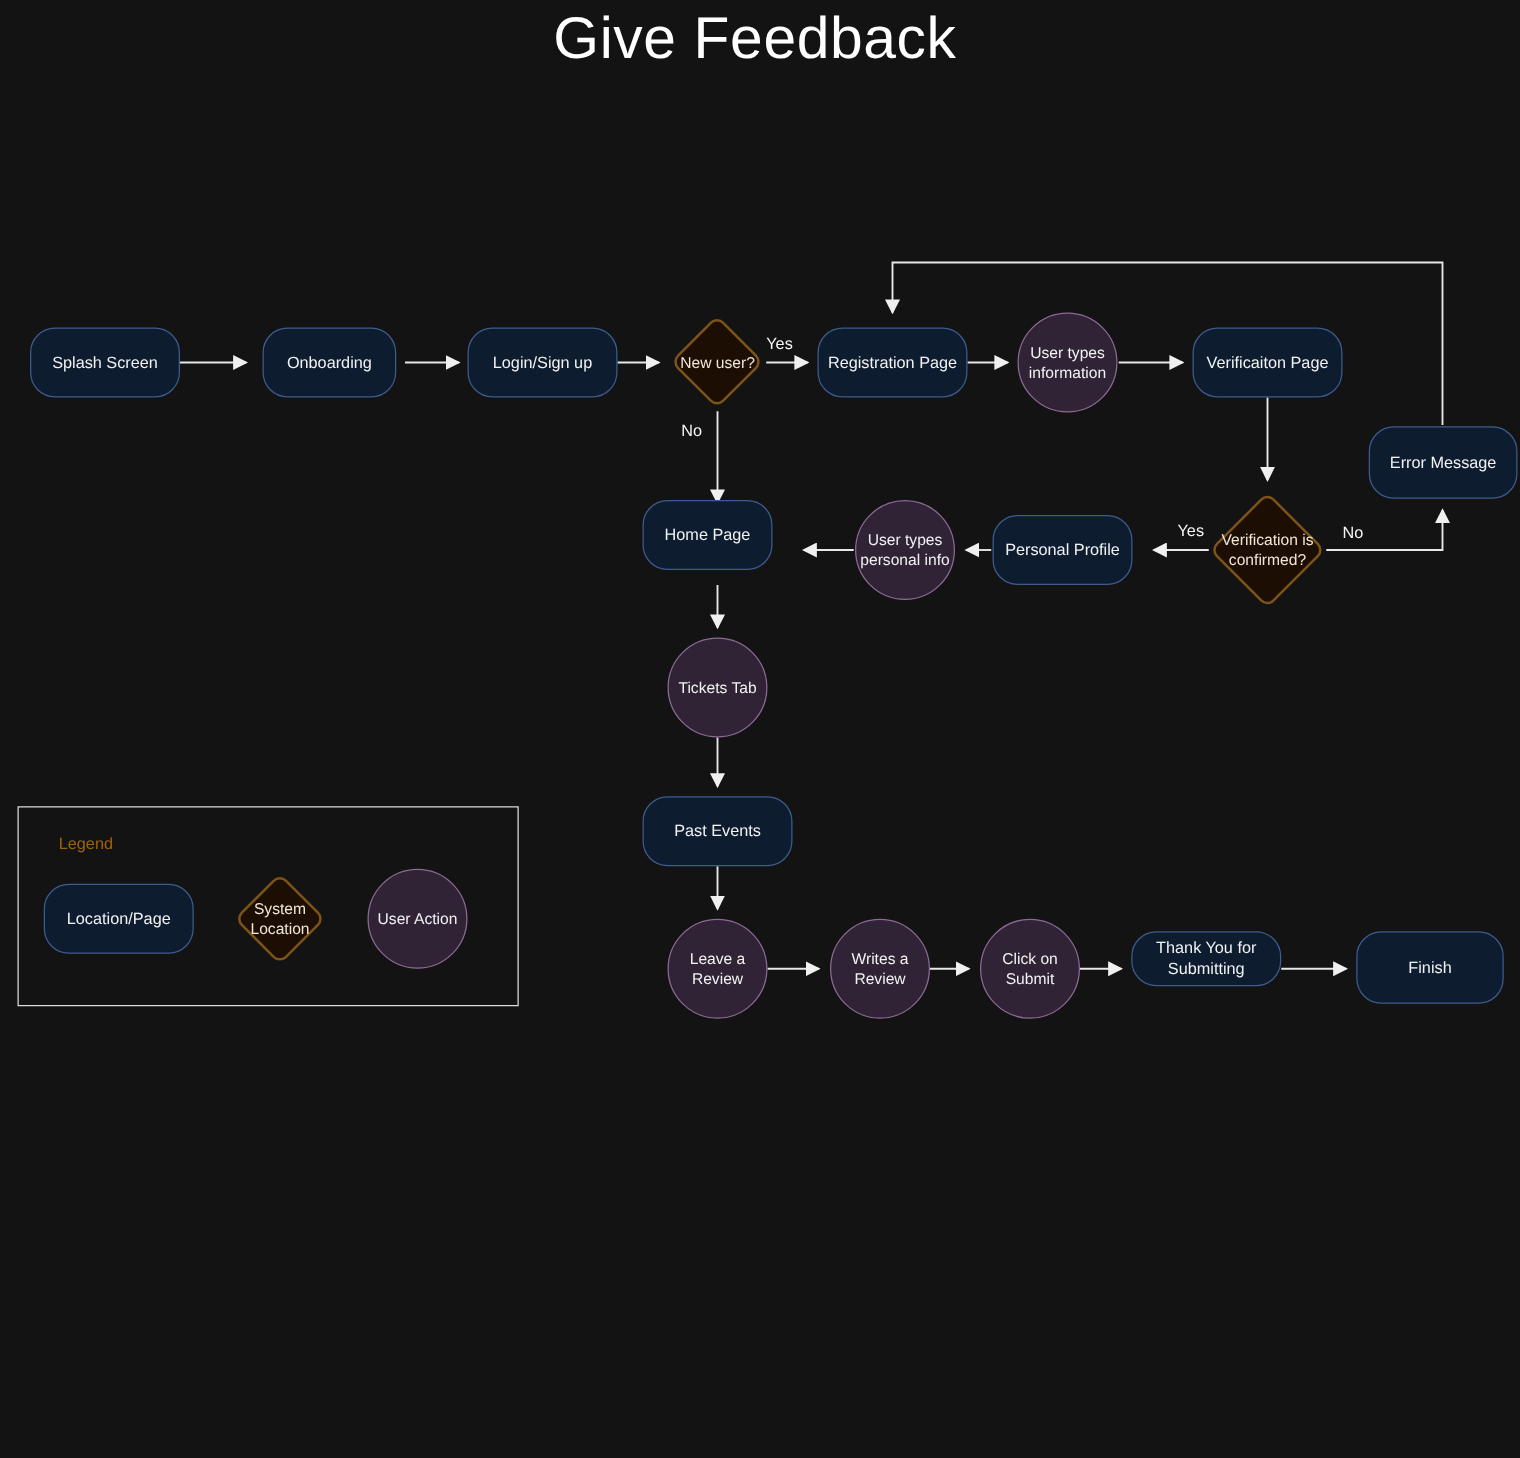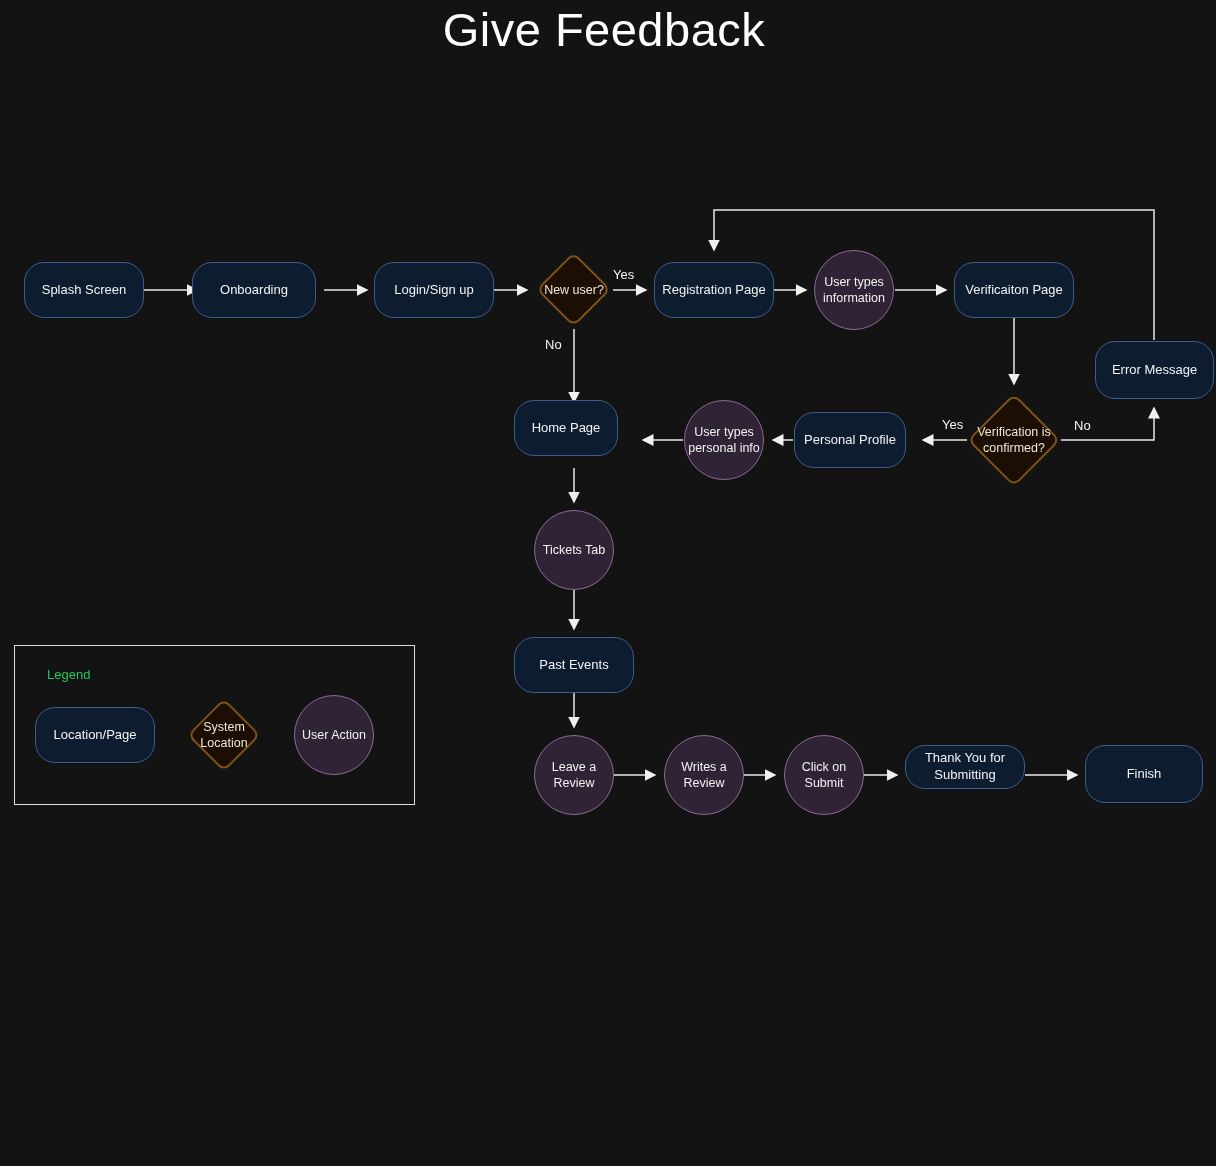--- a/index.html
+++ b/index.html
@@ -53,21 +53,21 @@
   }
   .diamond .nlabel{position:relative;z-index:1;font-size:12.5px;color:var(--decision-text);padding:0 2px;}
   .edge-label{
     position:absolute;font-size:13px;color:#f5f5f5;line-height:16px;
   }
   .legend-panel{
     position:absolute;left:14px;top:645px;width:401px;height:160px;
     border:1px solid #dcdcdc;box-sizing:border-box;background:transparent;
   }
   .legend-title{
-    position:absolute;left:32px;top:21px;font-size:13px;color:#22c55e;
+    position:absolute;left:32px;top:21px;font-size:13px;color:#a16207;
   }
 </style>
 </head>
 <body>
 
 <div class="title">Give Feedback</div>
 
 <svg class="edges" width="1216" height="1166" viewBox="0 0 1216 1166">
   <defs>
     <marker id="arrow" viewBox="0 0 8 8" markerWidth="8" markerHeight="8" refX="7" refY="4" orient="auto">
@@ -94,21 +94,21 @@
     <path d="M614 775 H655" marker-end="url(#arrow)"></path>
     <path d="M744 775 H775" marker-end="url(#arrow)"></path>
     <path d="M864 775 H897" marker-end="url(#arrow)"></path>
     <path d="M1025 775 H1077" marker-end="url(#arrow)"></path>
   </g>
 </svg>
 
 <div class="node rect" style="left:24px;top:262px;width:120px;height:56px">
   <span class="nlabel">Splash Screen</span>
 </div>
-<div class="node rect" style="left:192px;top:262px;width:124px;height:56px">
+<div class="node rect" style="left:210px;top:262px;width:107px;height:56px">
   <span class="nlabel">Onboarding</span>
 </div>
 <div class="node rect" style="left:374px;top:262px;width:120px;height:56px">
   <span class="nlabel">Login/Sign up</span>
 </div>
 <div class="node diamond" style="left:536px;top:252px;width:76px;height:76px">
   <span class="dshape"></span>
   <span class="nlabel">New user?</span>
 </div>
 <div class="node rect" style="left:654px;top:262px;width:120px;height:56px">

